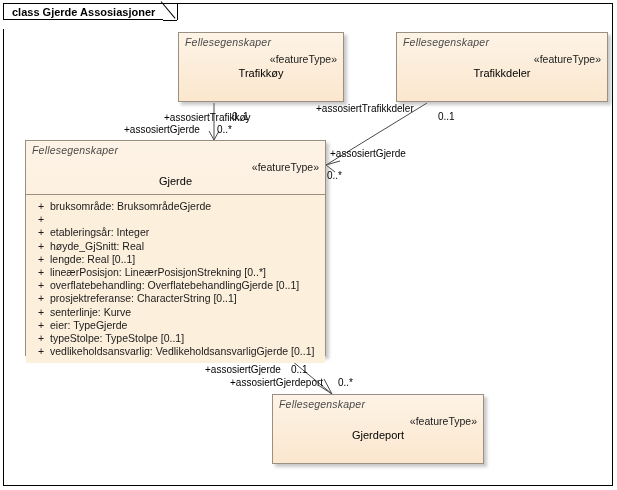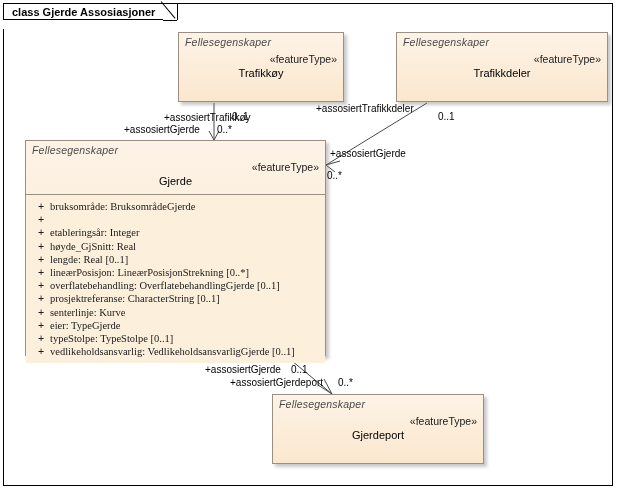--- a/index.html
+++ b/index.html
@@ -123,21 +123,20 @@
     white-space: nowrap;
   }
   .attr-vis {
     width: 18px;
     flex: 0 0 18px;
     text-align: center;
     color: #1a1a1a;
   }
   .attr-text {
     flex: 1 1 auto;
-    font-family: Liberation Serif, serif;
   }
 
   
   .conn-label {
     position: absolute;
     font-size: 10px;
     color: #000000;
     white-space: nowrap;
     line-height: 12px;
     z-index: 15;

